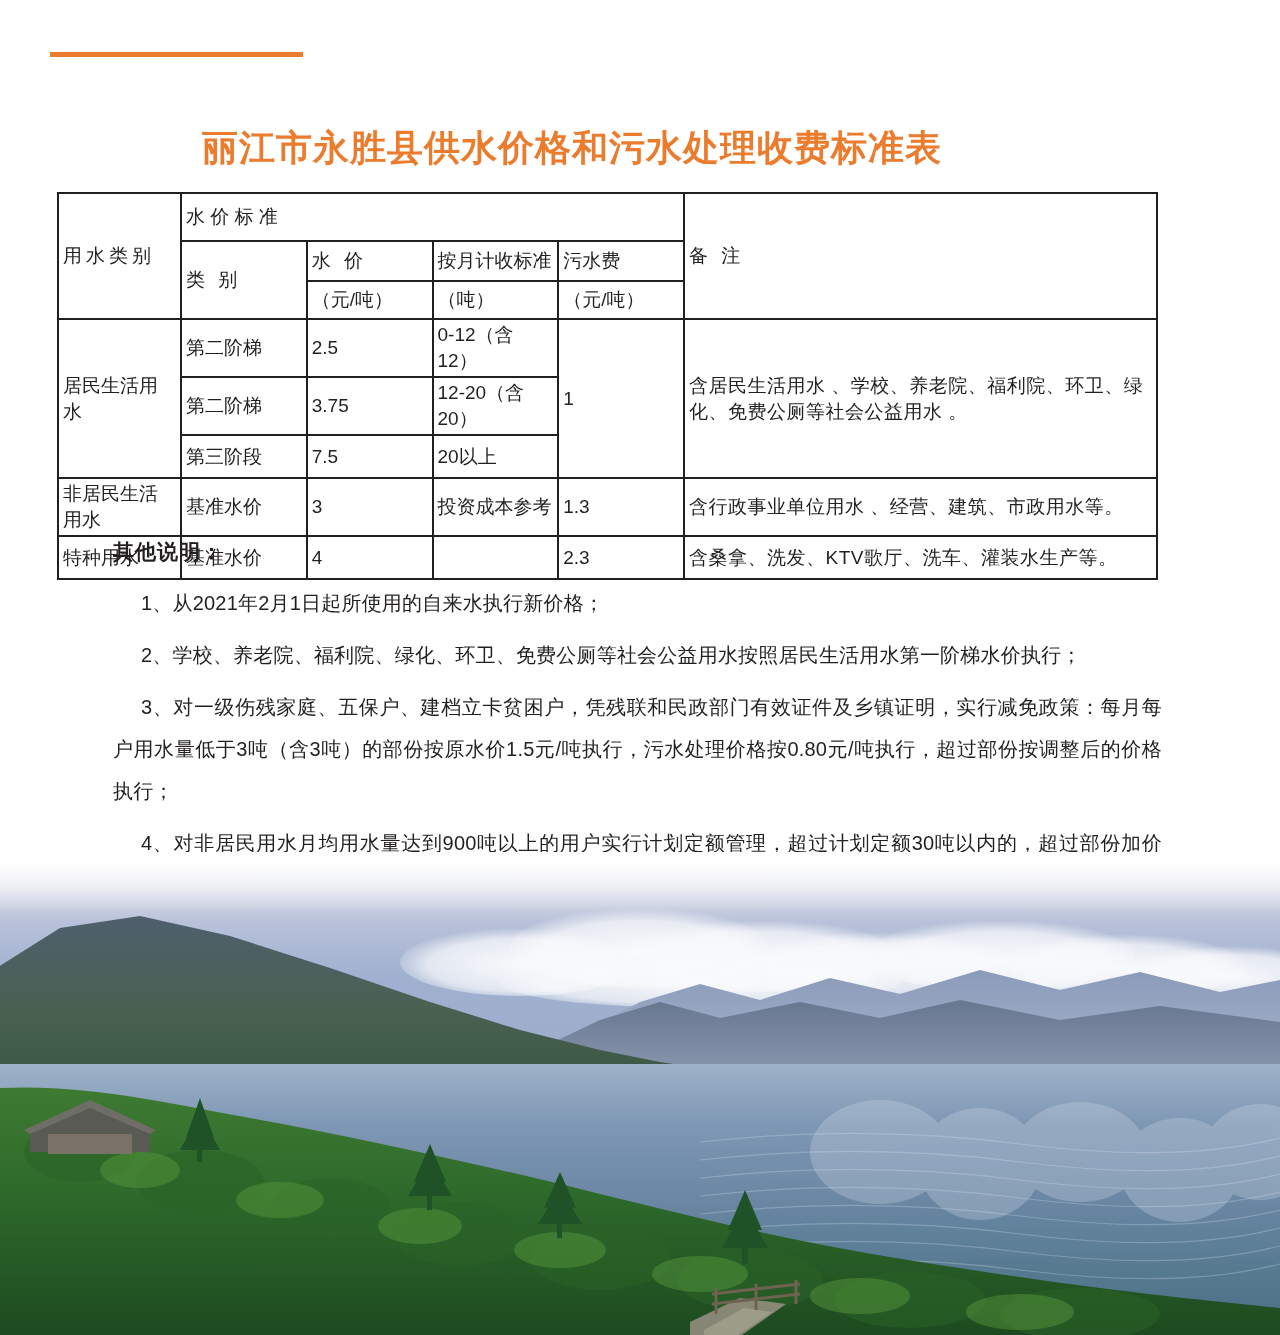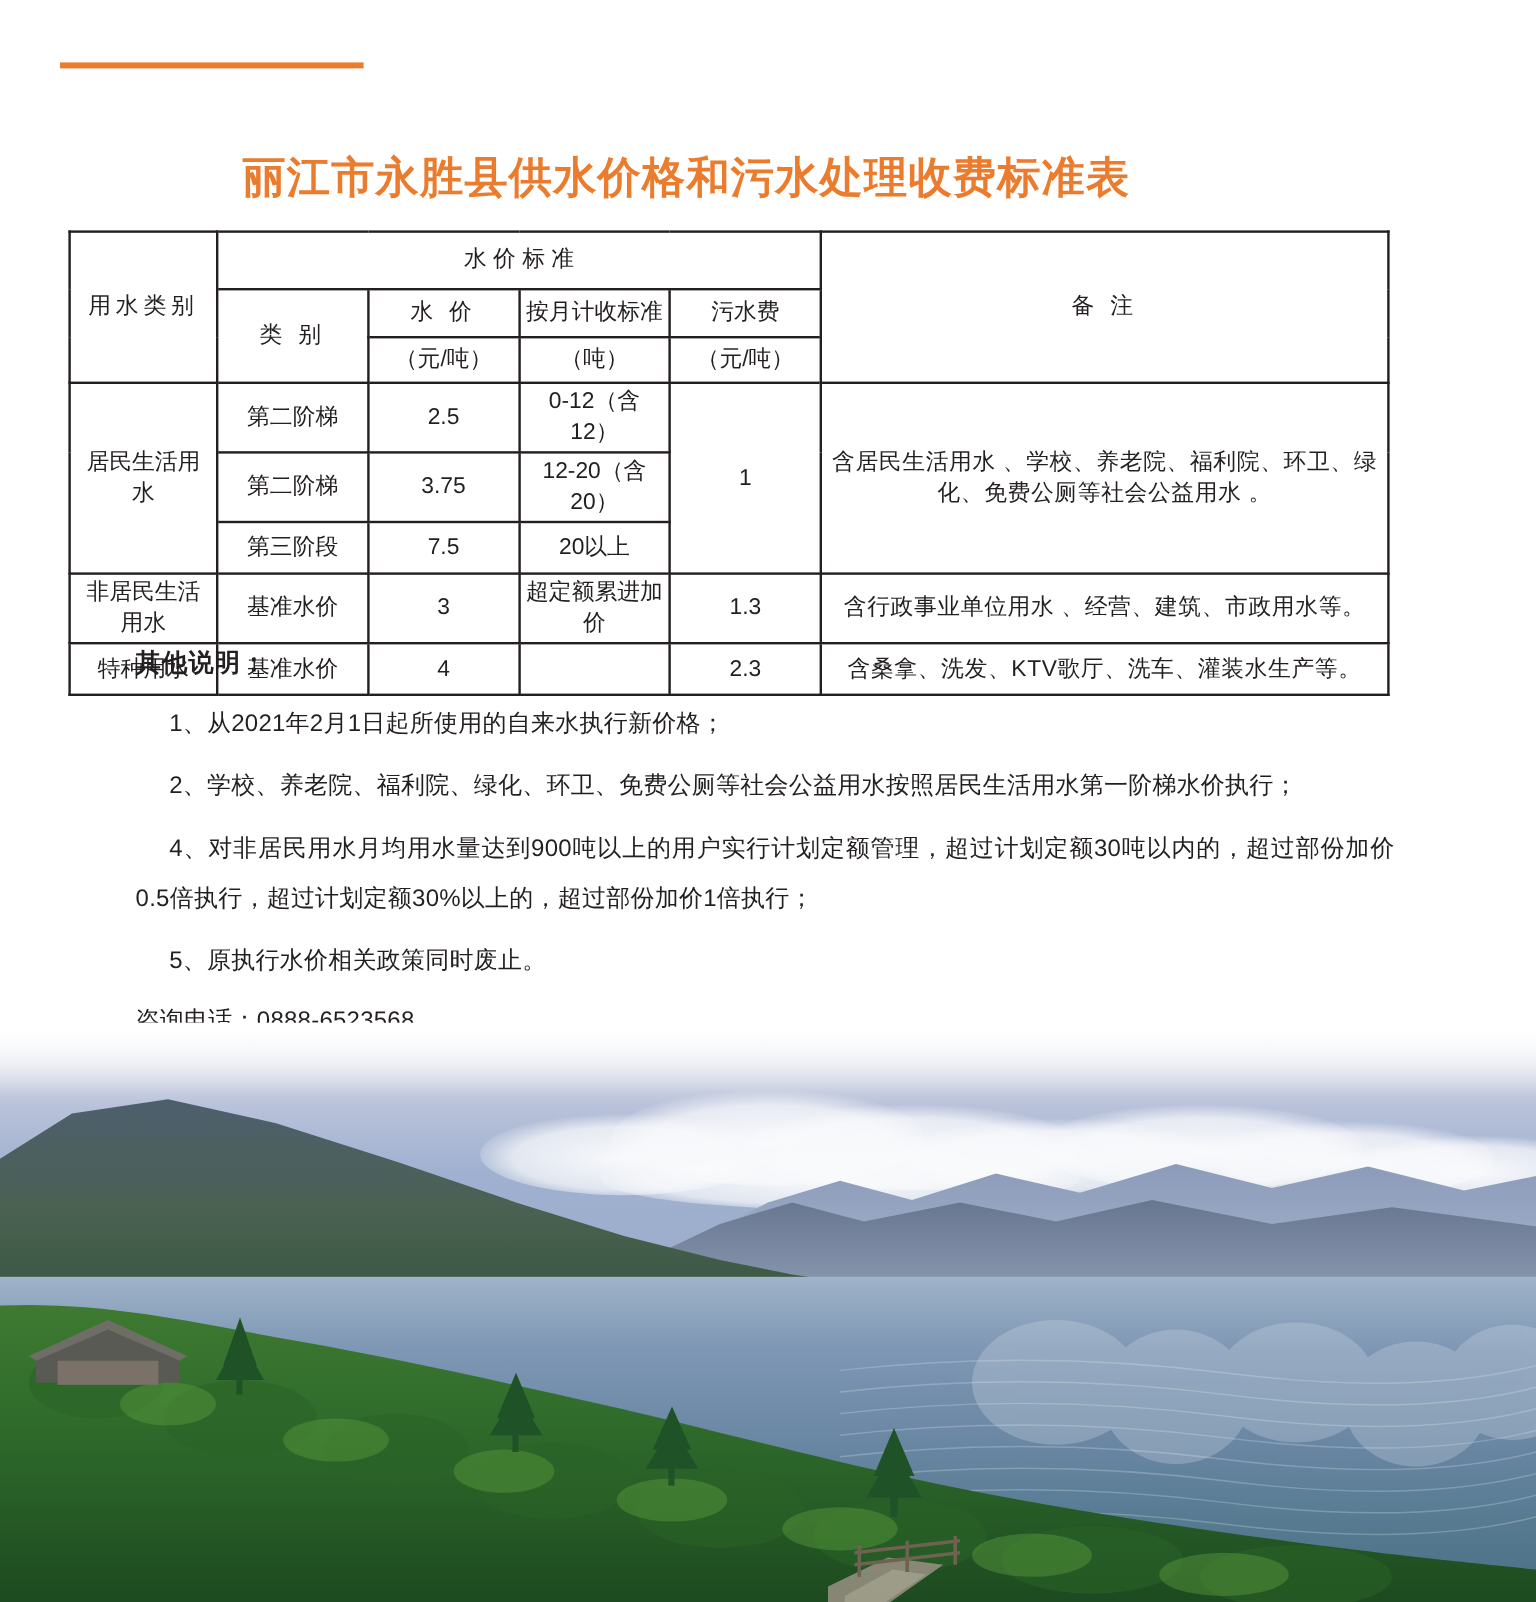--- a/index.html
+++ b/index.html
@@ -66,21 +66,21 @@
     width: 1101px;
     table-layout: fixed;
     background: #fff;
   }
   table.rate-table td,
   table.rate-table th {
     border: 2px solid #231f20;
     font-weight: normal;
     font-size: 19px;
     color: #231f20;
-    text-align: center;
+    text-align: left;
     vertical-align: middle;
     padding: 2px 4px;
     line-height: 26px;
     font-family: "Liberation Sans", "DejaVu Sans", sans-serif;
   }
   td.sp-mid  { letter-spacing: 4px; }
   td.remark {
     text-align: left;
     padding-left: 10px;
     padding-right: 8px;
@@ -185,41 +185,42 @@
       <tr>
         <td class="r-step">第三阶段</td>
         <td class="r-step">7.5</td>
         <td class="r-step">20以上</td>
       </tr>
 
       <tr>
         <td class="r-tall">非居民生活用水</td>
         <td class="r-tall">基准水价</td>
         <td class="r-tall">3</td>
-        <td class="r-tall">超定额累进加价</td>
+        <td class="r-tall">投资成本参考</td>
         <td class="r-tall">1.3</td>
         <td class="r-tall remark">含行政事业单位用水 、经营、建筑、市政用水等。</td>
       </tr>
 
       <tr>
         <td class="r-step">特种用水</td>
         <td class="r-step">基准水价</td>
         <td class="r-step">4</td>
         <td class="r-step"></td>
         <td class="r-step">2.3</td>
         <td class="r-step remark">含桑拿、洗发、KTV歌厅、洗车、灌装水生产等。</td>
       </tr>
     </tbody>
   </table>
 </div>
 
 <div class="notes">
   <div class="notes-title">其他说明：</div>
   <p class="note">1、从2021年2月1日起所使用的自来水执行新价格；</p>
   <p class="note">2、学校、养老院、福利院、绿化、环卫、免费公厕等社会公益用水按照居民生活用水第一阶梯水价执行；</p>
+  <p class="note">3、对一级伤残家庭、五保户、建档立卡贫困户，凭残联和民政部门有效证件及乡镇证明，实行减免政策：每月每户用水量低于3吨（含3吨）的部份按原水价1.5元/吨执行，污水处理价格按0.80元/吨执行，超过部份按调整后的价格执行；</p>
   <p class="note">4、对非居民用水月均用水量达到900吨以上的用户实行计划定额管理，超过计划定额30吨以内的，超过部份加价0.5倍执行，超过计划定额30%以上的，超过部份加价1倍执行；</p>
   <p class="note">5、原执行水价相关政策同时废止。</p>
   <p class="note-phone">咨询电话：0888-6523568</p>
 </div>
 
 <div class="photo">
   <svg viewBox="0 0 1280 483" preserveAspectRatio="none">
     <defs>
       <linearGradient id="skyGrad" x1="0" y1="0" x2="0" y2="1">
         <stop offset="0%" stop-color="#ffffff"></stop>

